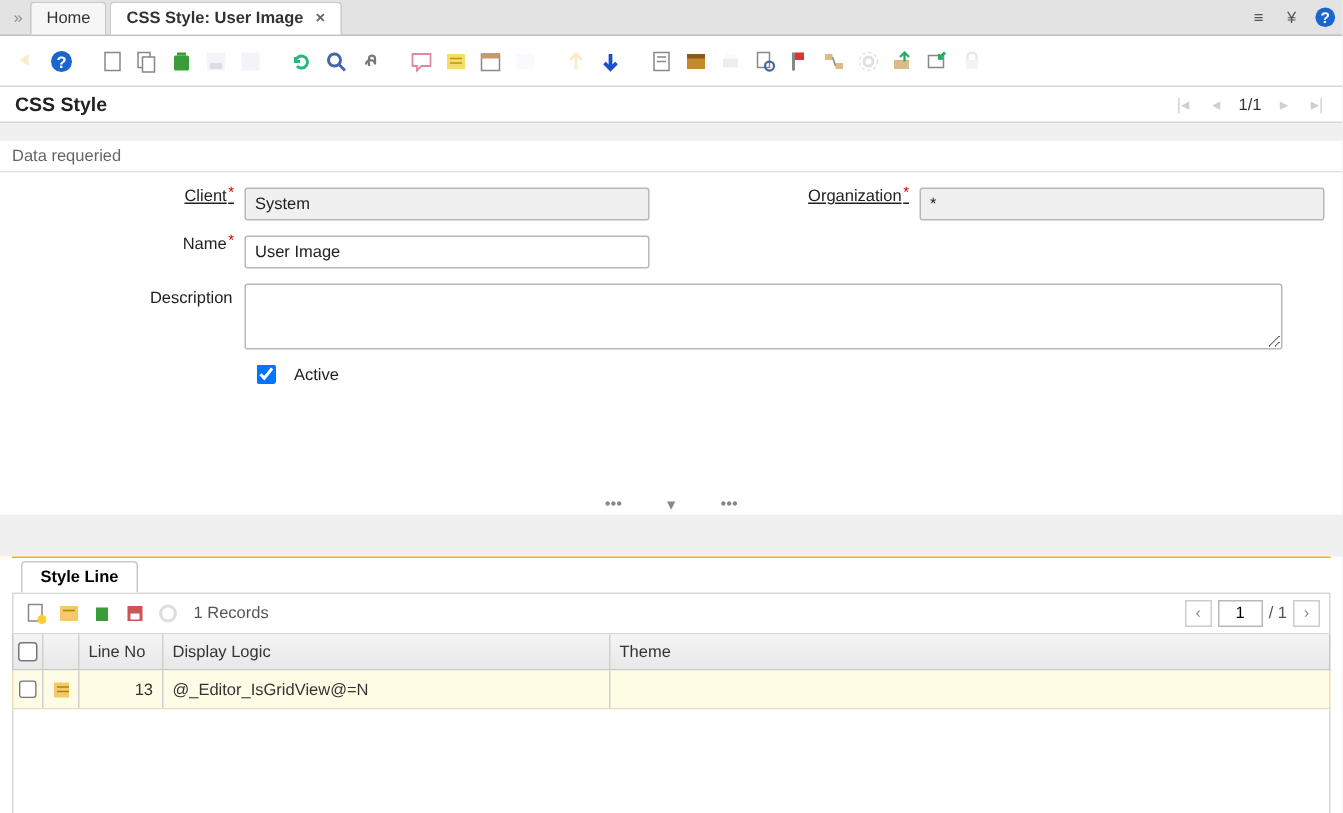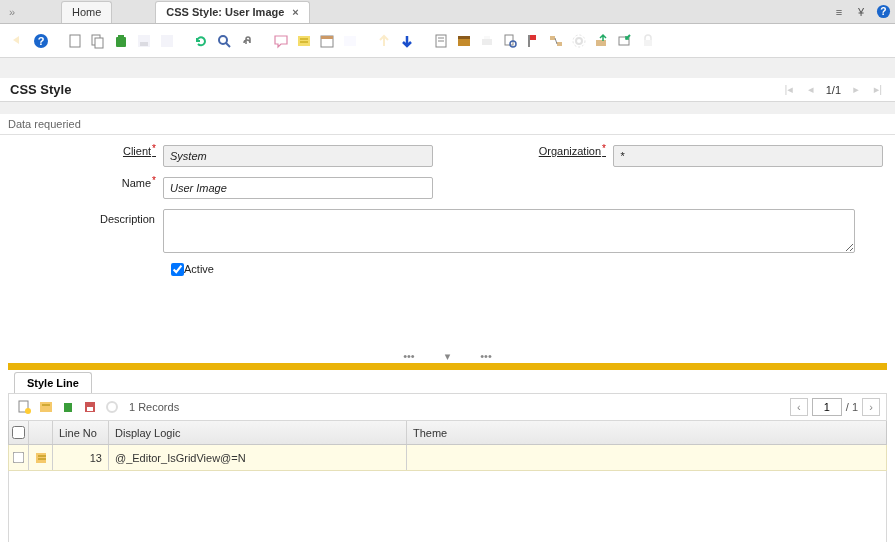--- a/index.html
+++ b/index.html
@@ -1,54 +1,54 @@
 <!DOCTYPE html>
 <html><head>
 <meta charset="utf-8">
 <style>
   * { box-sizing: border-box; margin: 0; padding: 0; font-family: Arial, Helvetica, sans-serif; font-size: 11px; }
   body { background: #f0f0f0; width: 895px; height: 542px; overflow: hidden; position: relative; }
 
   .tab-bar { display: flex; align-items: center; height: 24px; background: #e3e3e3; border-bottom: 1px solid #c0c0c0; padding: 0 4px; }
   .expand-icon { width: 16px; text-align: center; color: #888; cursor: pointer; }
-  .tab { display: flex; align-items: center; height: 22px; padding: 0 10px; border: 1px solid #c8c8c8; border-bottom: none; background: #f6f6f6; margin-right: 2px; border-radius: 3px 3px 0 0; color: #333; cursor: pointer; margin-left: 41px; }
+  .tab { display: flex; align-items: center; height: 22px; padding: 0 10px; border: 1px solid #c8c8c8; border-bottom: none; background: #f6f6f6; margin-right: 2px; border-radius: 3px 3px 0 0; color: #333; cursor: pointer; }
   .tab.active { background: #fff; font-weight: bold; }
   .tab .close { margin-left: 8px; color: #666; font-weight: bold; cursor: pointer; }
   .tab-bar-right { margin-left: auto; display: flex; gap: 6px; align-items: center; }
   .tbr-icon { width: 16px; height: 16px; color: #555; display:flex; align-items:center; justify-content:center; cursor:pointer; }
   .help-icon { color:#1a66cc; }
 
   .toolbar { display: flex; align-items: center; height: 34px; background: #fff; border-bottom: 1px solid #d8d8d8; padding: 0 8px; gap: 3px; }
   .toolbar .sep { width: 8px; }
   .toolbar .btn { width: 20px; height: 20px; display:flex; align-items:center; justify-content:center; font-size:14px; border-radius:2px; }
   .toolbar .btn svg { display:block; }
   .toolbar .btn.disabled { opacity:.35; }
 
-  .header-row { display: flex; align-items: center; background: #fff; padding: 4px 10px; border-bottom: 1px solid #d8d8d8; margin-top: 20px; }
+  .header-row { display: flex; align-items: center; background: #fff; padding: 4px 10px; border-bottom: 1px solid #d8d8d8; }
   .header-title { font-weight: bold; font-size: 13px; color: #222; }
   .header-nav { margin-left: auto; display:flex; align-items:center; gap:8px; color: #888; }
   .nav-arrow { width:14px; height:14px; display:flex;align-items:center;justify-content:center; }
 
   .status-bar { padding: 4px 8px; color: #666; font-size: 11px; background:#fff; border-bottom:1px solid #e0e0e0;margin-top:12px; }
 
   .form-area { background: #fff; padding: 10px 8px 4px 8px; position:relative; height: 228px; }
   .form-row { display: flex; align-items: flex-start; margin-bottom: 10px; }
   .form-label { width: 155px; text-align: right; padding-right: 8px; color: #222; }
   .form-label.link { text-decoration: underline; }
   .req { color: #c00; font-size:10px; position:relative; top:-3px; left:1px; }
-  .form-input { height: 22px; border: 1px solid #b8b8b8; border-radius: 2px; padding: 0 6px; background: #fff; color:#222;font-style:italic; }
+  .form-input { height: 22px; border: 1px solid #b8b8b8; border-radius: 2px; padding: 0 6px; background: #fff; color:#222; }
   .form-input.ro { background: #f0f0f0; }
   .form-input.w270 { width: 270px; }
   .form-textarea { width: 692px; height: 44px; border:1px solid #b8b8b8; border-radius:2px; padding:4px 6px; resize:both;}
   .form-col2 { margin-left: 70px; }
-  .form-checkbox-row { margin-left: 163px; display:flex; align-items:flex-start; gap:0; color:#222;}
+  .form-checkbox-row { margin-left: 163px; display:flex; align-items:center; gap:12px; color:#222;}
 
   .split-handle { position:absolute; bottom:0; left:0; right:0; height:14px; display:flex; align-items:center; justify-content:center; gap:30px; color:#888; font-size:10px; }
 
-  .sub-tab-bar { background:#fff; padding: 2px 6px 0 6px; border-top:7px solid #eab308; }
+  .sub-tab-bar { background:#fff; padding: 2px 6px 0 6px; border-top:1px solid #eab308;margin-top:28px; }
   .sub-tab { display:inline-block; padding: 4px 12px; border:1px solid #c8c8c8; border-bottom:none; background:#fff; border-radius:3px 3px 0 0; font-weight:bold; }
 
   .grid-toolbar { display:flex; align-items:center; background:#fff; border:1px solid #d8d8d8; padding:4px 6px; gap:4px; }
   .grid-toolbar .gbtn { width:18px; height:18px; display:flex;align-items:center;justify-content:center;cursor:pointer;}
   .rec-count { color:#555; margin-left:4px;}
   .grid-toolbar .spacer { flex:1; }
   .grid-toolbar .page-input { width:30px; height:18px; border:1px solid #b8b8b8; text-align:center; }
   .grid-toolbar .nav-btn { width:18px;height:18px;border:1px solid #ccc;display:flex;align-items:center;justify-content:center;color:#888;cursor:pointer;}
 
   .grid-header { display:flex; background: linear-gradient(#f5f5f5,#e8e8e8); border:1px solid #c8c8c8; border-top:none; height: 24px; align-items:center; }

